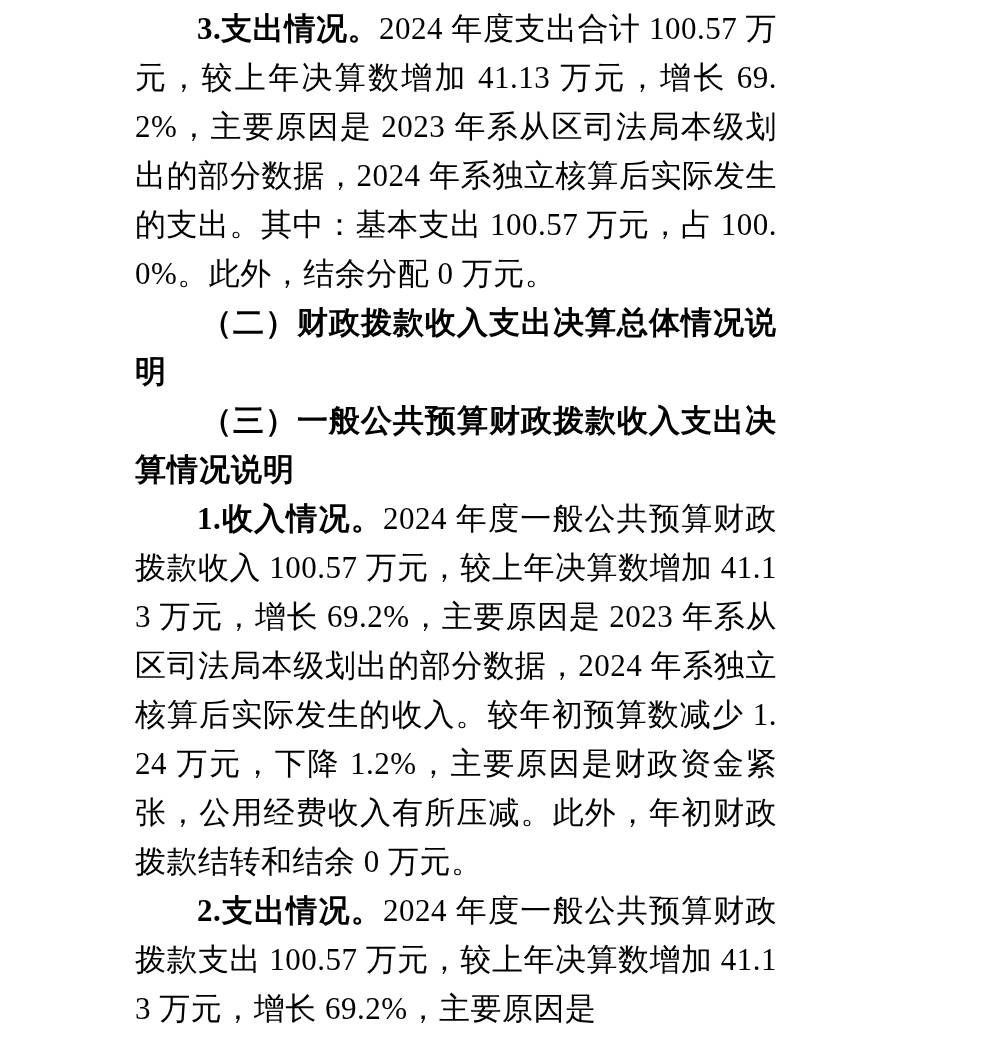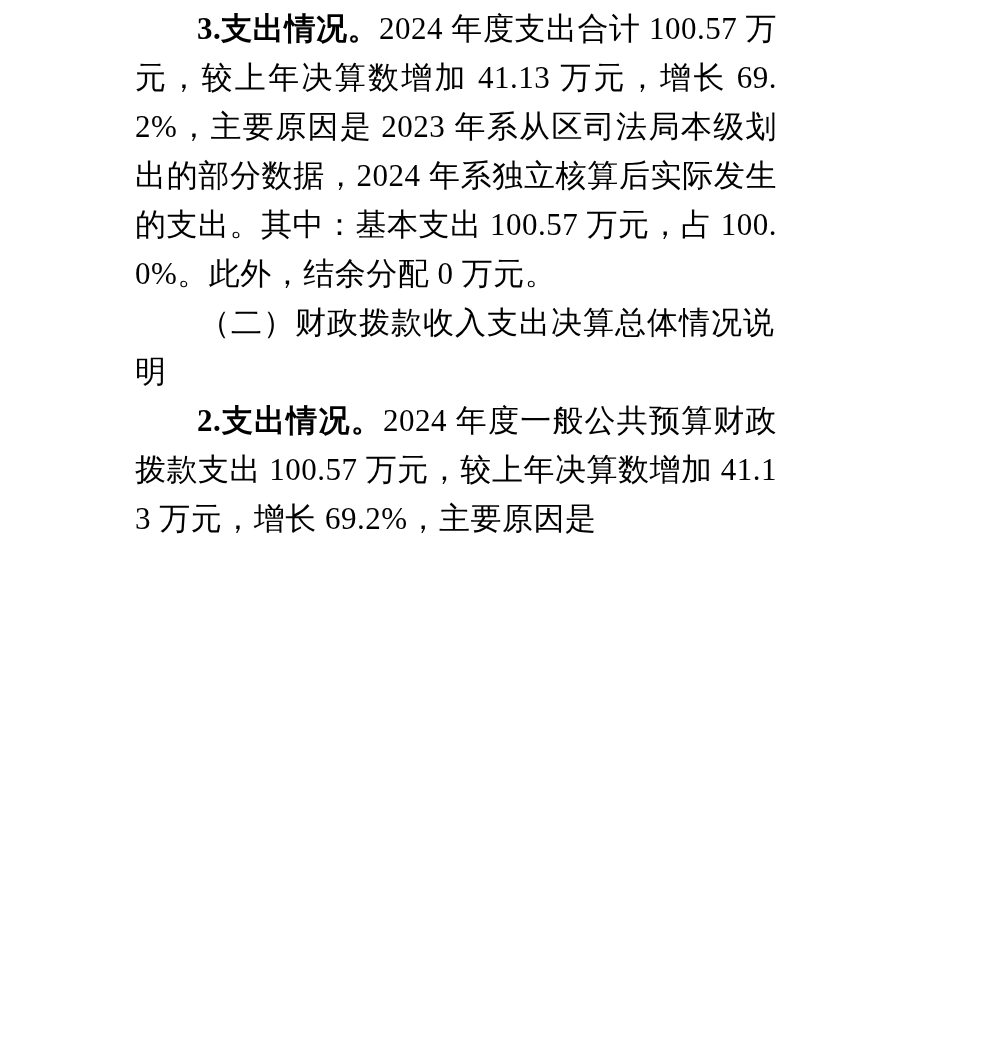--- a/index.html
+++ b/index.html
@@ -33,34 +33,37 @@
     letter-spacing: 0.5px;
     word-break: break-all;
   }
 
   .doc p .lead {
     font-weight: bold;
   }
 
   
   .doc p.heading {
-    text-align: center;
+    text-align: right;
     letter-spacing: 1px;
+    font-weight: bold;
   }
 </style>
 </head>
 <body>
 
 <div class="page">
   <div class="doc">
 
     <p><span class="lead">3.支出情况。</span><span>2024 年度支出合计 100.57 万元，较上年决算数增加 41.13 万元，增长 69.2%，主要原因是 2023 年系从区司法局本级划出的部分数据，2024 年系独立核算后实际发生的支出。其中：基本支出 100.57 万元，占 100.0%。此外，结余分配 0 万元。</span></p>
 
 
     <p class="heading"><span>（二）财政拨款收入支出决算总体情况说明</span></p>
 
 
+    <p class="heading"><span>（三）一般公共预算财政拨款收入支出决算情况说明</span></p>
 
+    <p><span class="lead">1.收入情况。</span><span>2024 年度一般公共预算财政拨款收入 100.57 万元，较上年决算数增加 41.13 万元，增长 69.2%，主要原因是 2023 年系从区司法局本级划出的部分数据，2024 年系独立核算后实际发生的收入。较年初预算数减少 1.24 万元，下降 1.2%，主要原因是财政资金紧张，公用经费收入有所压减。此外，年初财政拨款结转和结余 0 万元。</span></p>
 
     <p><span class="lead">2.支出情况。</span><span>2024 年度一般公共预算财政拨款支出 100.57 万元，较上年决算数增加 41.13 万元，增长 69.2%，主要原因是</span></p>
 
   </div>
 </div>
 
 </body></html>

